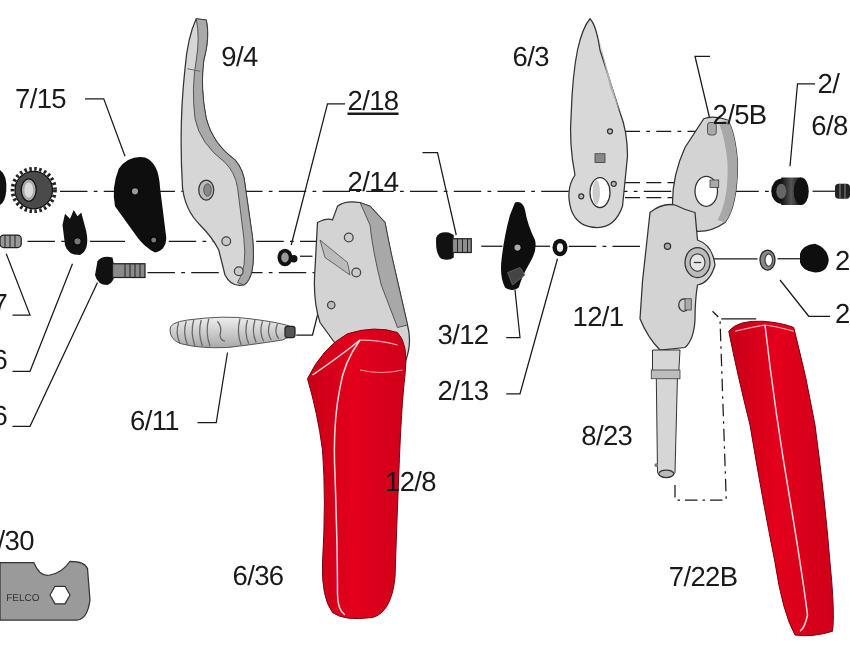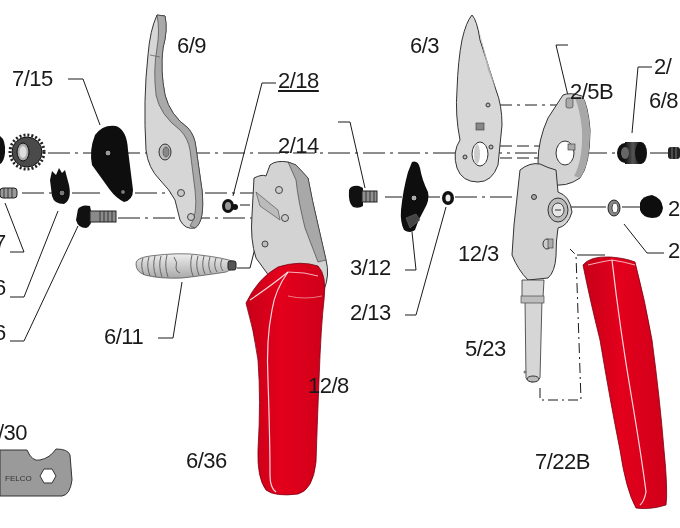--- a/index.html
+++ b/index.html
@@ -250,34 +250,34 @@
   </g>
 
   <g>
     <path d="M0,450 L27,450 Q32,462 40,460 Q50,458 56,449 Q68,449 70,455 L72,480 Q70,495 62,496 L0,496 Z" fill="#9a9a9a" stroke="#333" stroke-width="1"></path>
     <polygon points="40,476 44,469 52,469 56,476 52,483 44,483" fill="#ffffff" stroke="#333"></polygon>
   </g>
 </svg>
 
 <div class="lbl" style="left:5px;top:475px;font-size:8px;color:#333;letter-spacing:0;">FELCO</div>
 
-<div class="lbl" style="left:177px;top:35px;">6/9</div>
+<div class="lbl" style="left:177px;top:35px;">9/4</div>
 <div class="lbl" style="left:12px;top:68px;">7/15</div>
 <div class="lbl" style="left:278px;top:70px;text-decoration:underline;">2/18</div>
 <div class="lbl" style="left:278px;top:110px;margin-top:25px;">2/14</div>
 <div class="lbl" style="left:410px;top:35px;">6/3</div>
 <div class="lbl" style="left:570px;top:33px;margin-top:48px;">2/5B</div>
 <div class="lbl" style="left:654px;top:56px;">2/</div>
 <div class="lbl" style="left:649px;top:90px;">6/8</div>
 <div class="lbl" style="left:668px;top:198px;">2</div>
 <div class="lbl" style="left:668px;top:240px;">2</div>
 <div class="lbl" style="left:-6px;top:232px;">7</div>
 <div class="lbl" style="left:-6px;top:277px;">6</div>
 <div class="lbl" style="left:-6px;top:322px;">6</div>
 <div class="lbl" style="left:350px;top:257px;">3/12</div>
 <div class="lbl" style="left:350px;top:302px;">2/13</div>
-<div class="lbl" style="left:458px;top:243px;">12/3</div>
+<div class="lbl" style="left:458px;top:243px;">12/1</div>
 <div class="lbl" style="left:104px;top:326px;">6/11</div>
-<div class="lbl" style="left:465px;top:338px;">5/23</div>
+<div class="lbl" style="left:465px;top:338px;">8/23</div>
 <div class="lbl" style="left:308px;top:375px;">12/8</div>
 <div class="lbl" style="left:-2px;top:422px;">/30</div>
 <div class="lbl" style="left:186px;top:450px;">6/36</div>
 <div class="lbl" style="left:535px;top:451px;">7/22B</div>
 
 </body></html>

